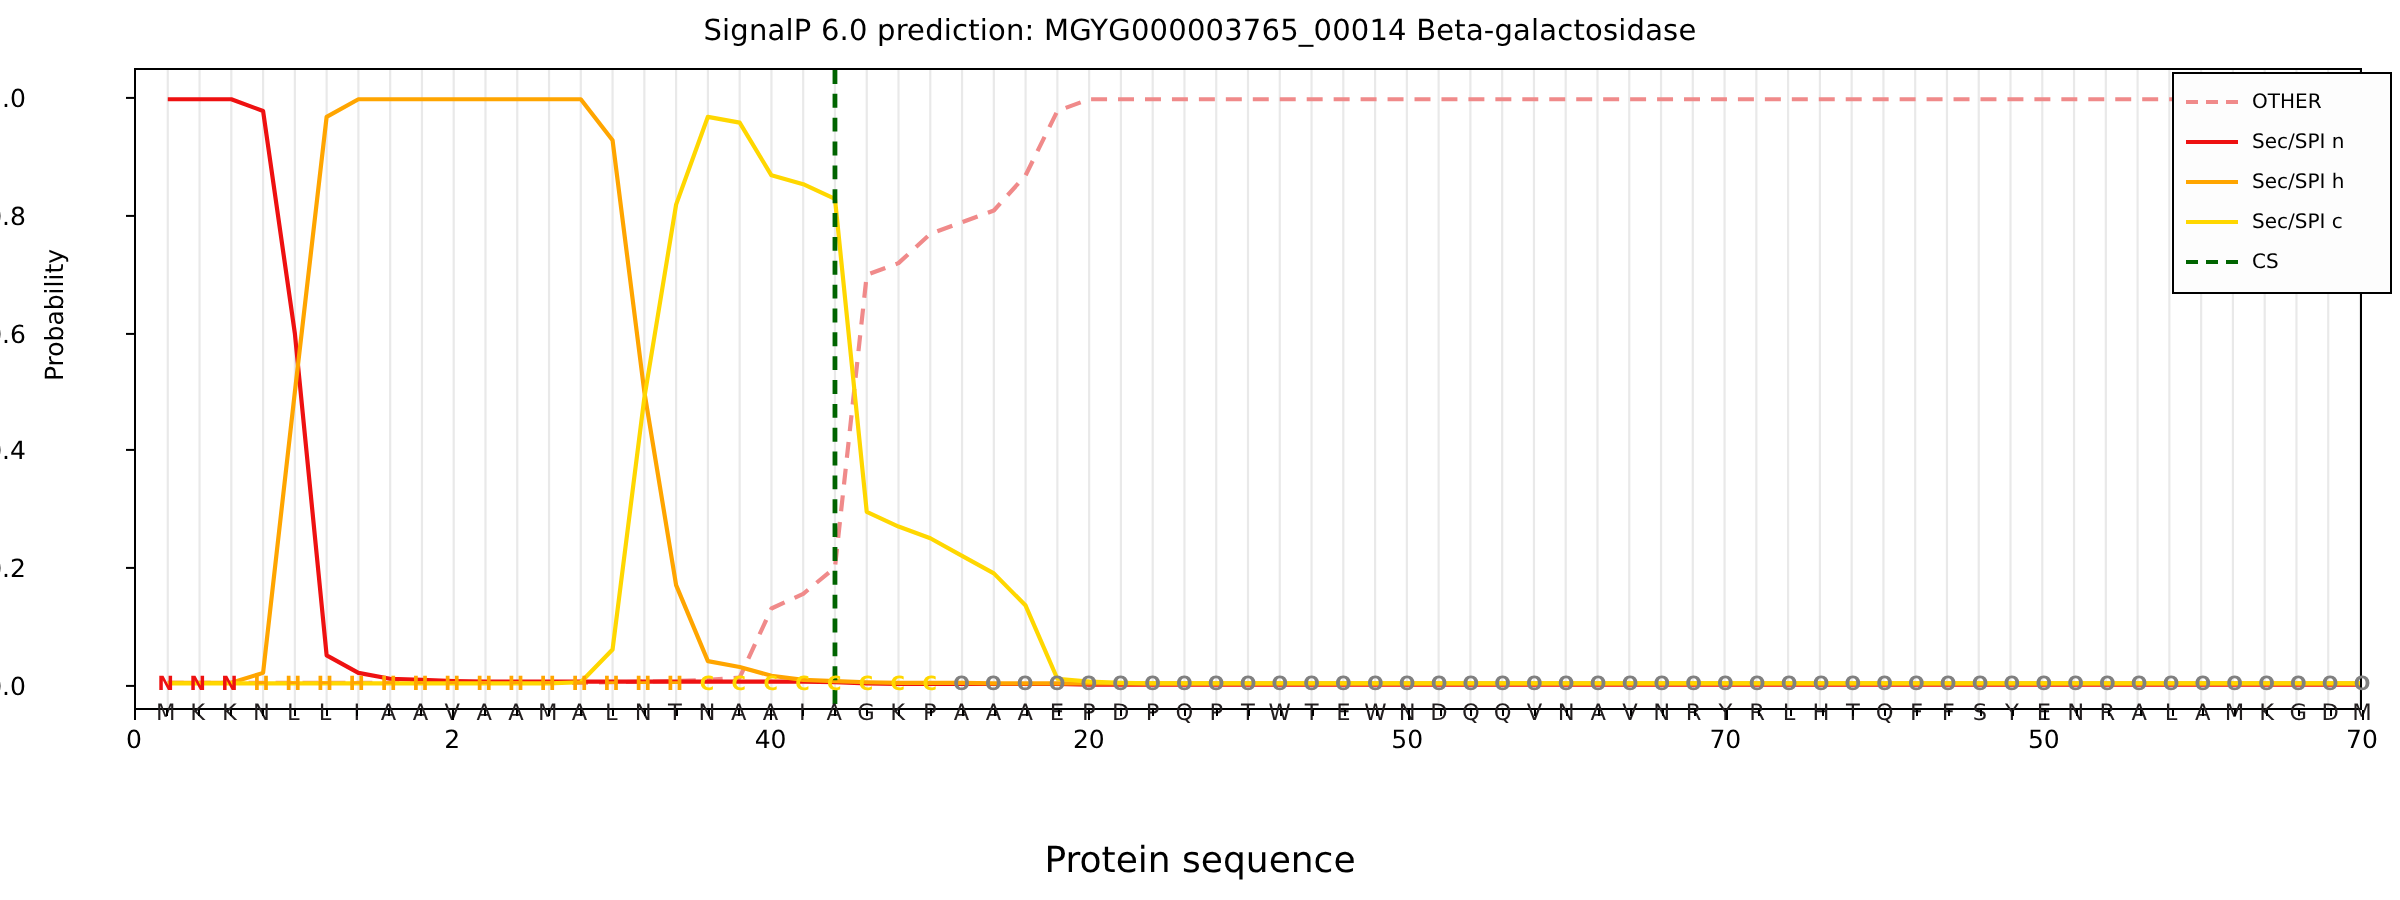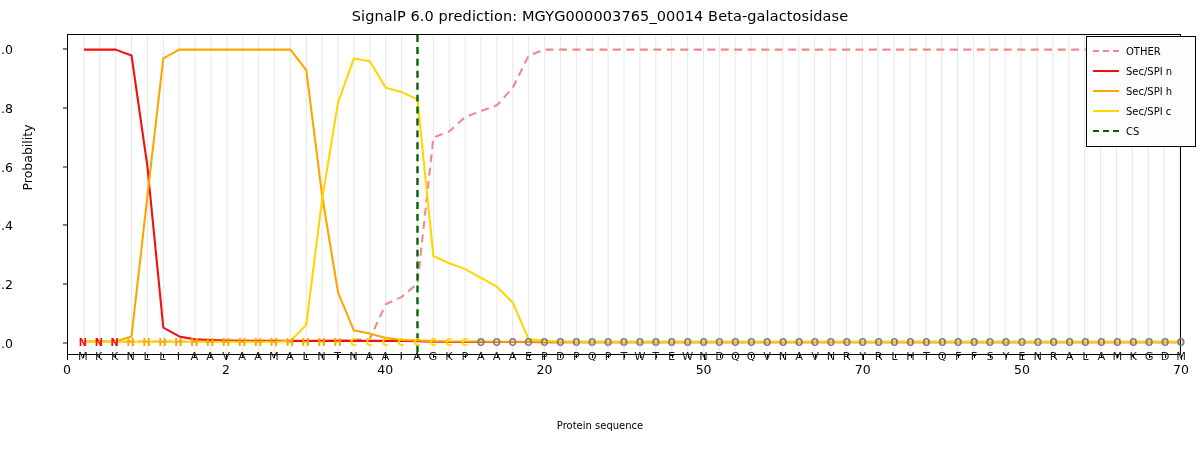--- a/index.html
+++ b/index.html
@@ -47,21 +47,21 @@
     transform:translateY(-50%);
   }
   .ytick-mark{
     position:absolute;width:4.5px;height:1.1px;background:#000;
     transform:translateY(-50%);
   }
 
   
   #xlabel{
     position:absolute;left:0;top:420px;width:1200px;
-    text-align:center;font-size:10px;color:#000;
+    text-align:center;font-size:18px;color:#000;
   }
   .xtick-label{
     position:absolute;top:362px;
     width:80px;margin-left:-40px;text-align:center;
     font-size:12.5px;color:#000;
   }
   .xtick-mark{
     position:absolute;top:0px;width:1.1px;height:4.5px;background:#000;
   }
   .xtick-minor{

